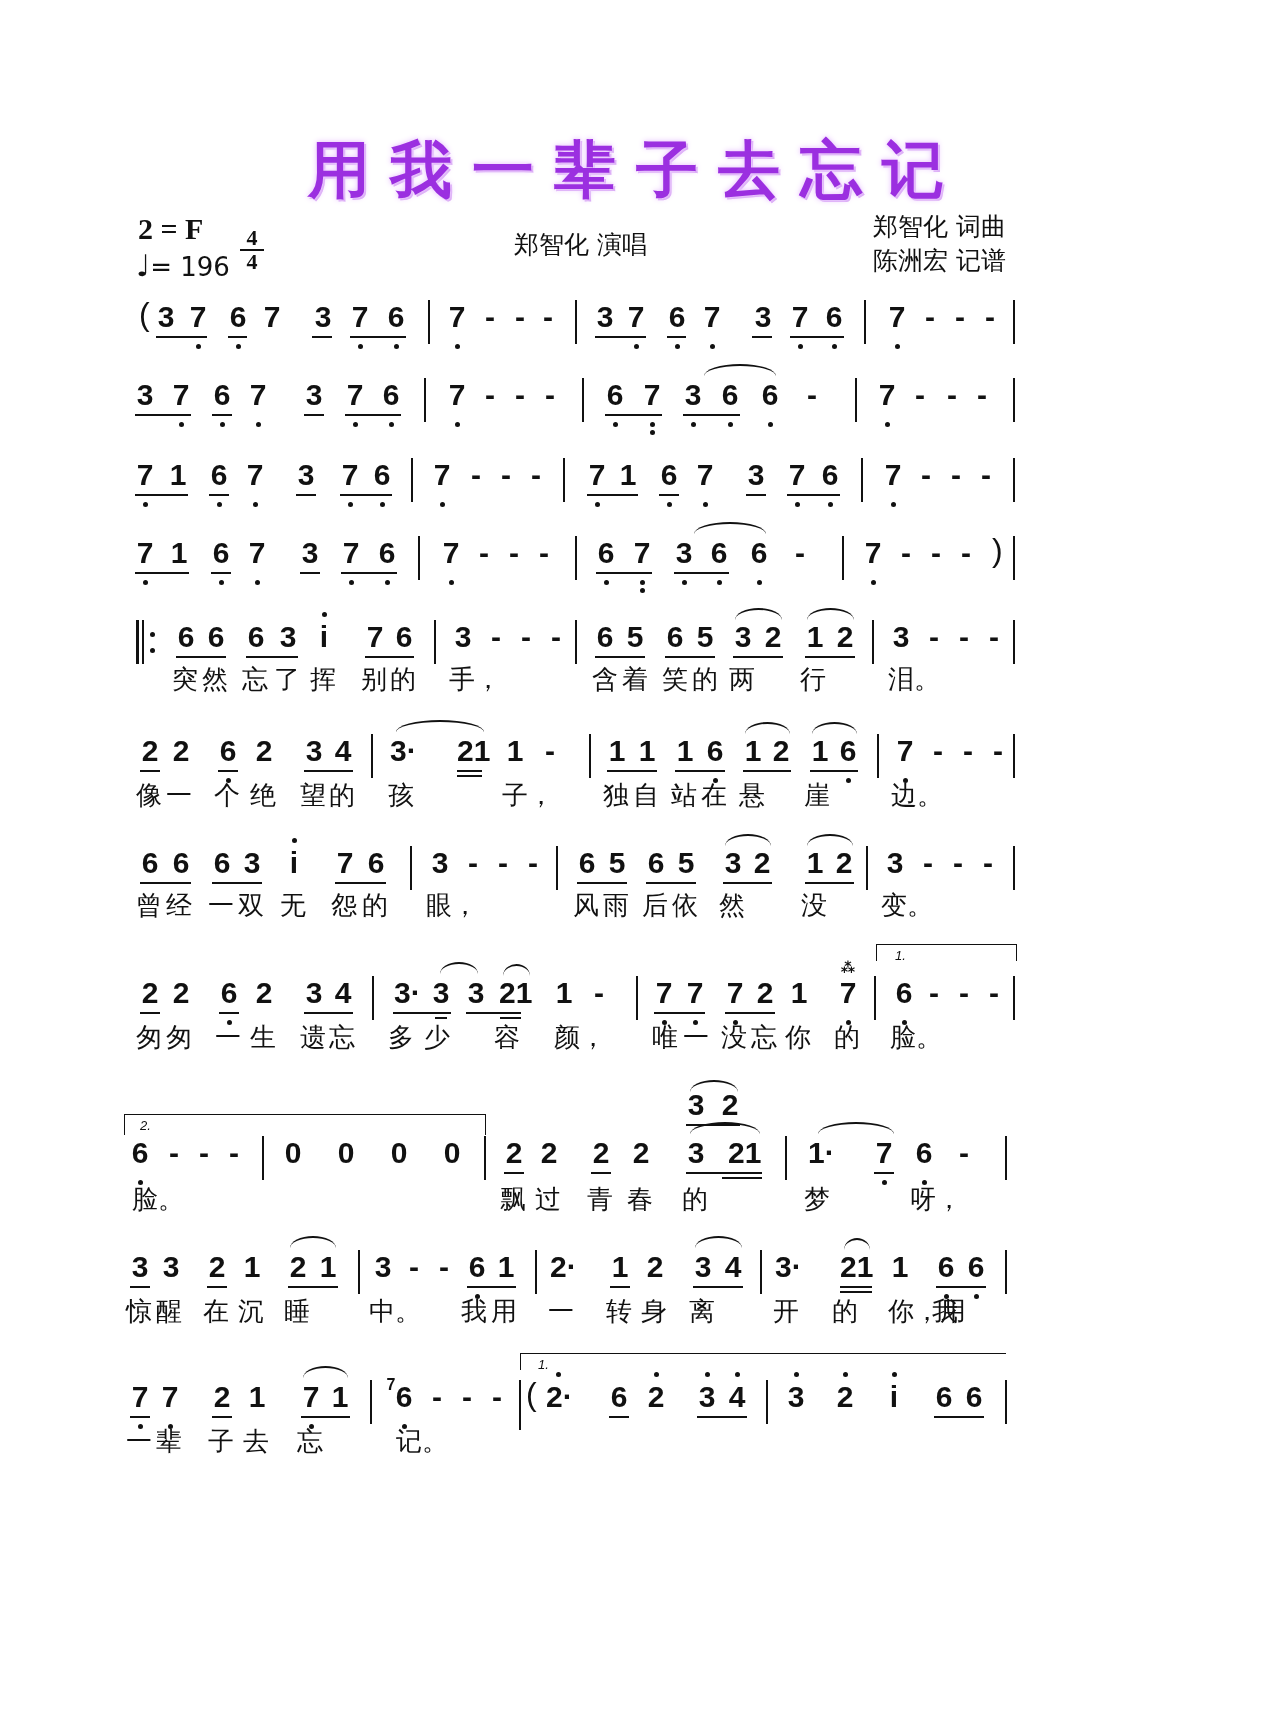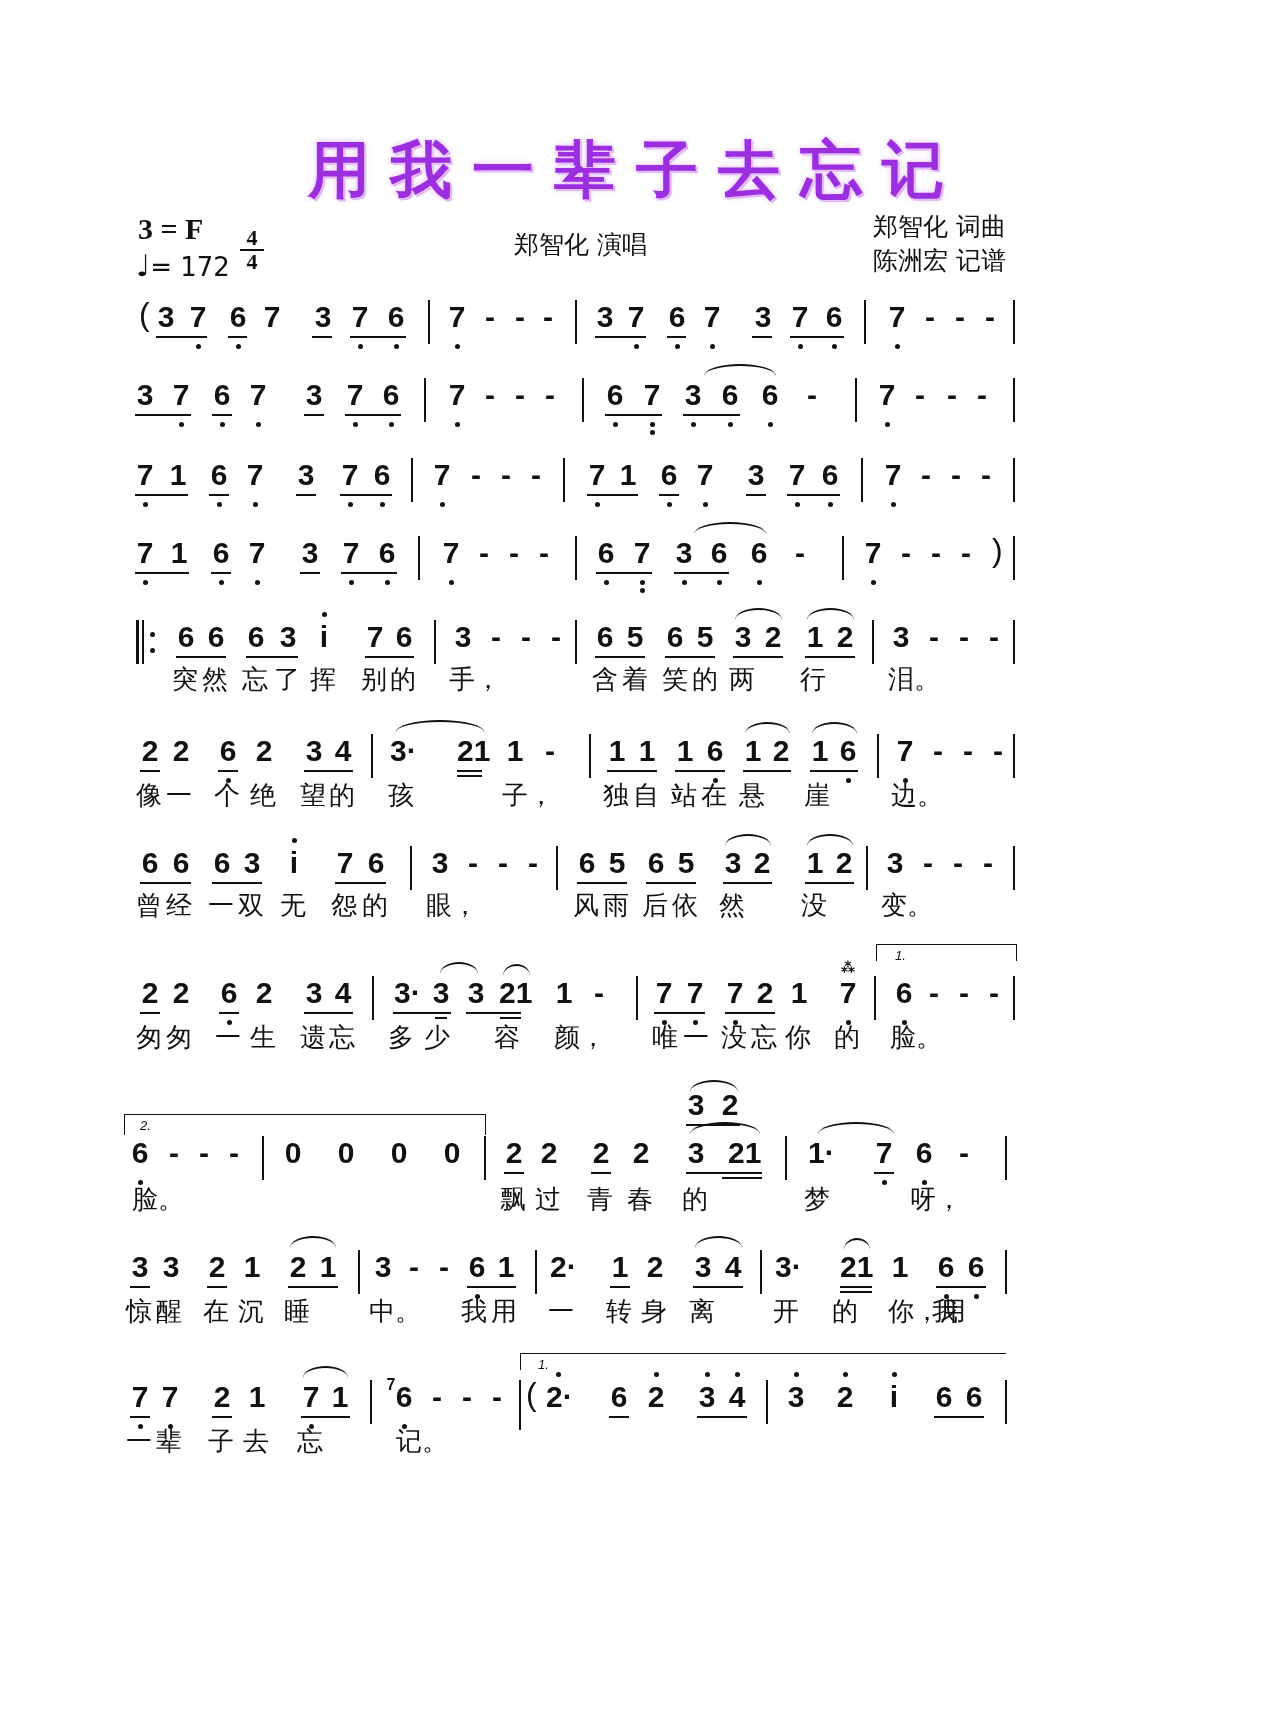--- a/index.html
+++ b/index.html
@@ -26,29 +26,29 @@
   .volta.r { border-right: 1.5px solid #111; }
   .volta-num { position: absolute; font-size: 13px; font-style: italic; }
   .paren { position: absolute; font-size: 32px; font-weight: normal; }
 </style>
 </head>
 <body>
 
 <div class="title">用我一辈子去忘记</div>
 
 <div class="meta" style="left:138px; top:212px;">
-  <span class="key">3 = F</span>
+  <span class="key">2 = F</span>
 </div>
 <div class="timesig">
   <div>4</div>
   <div class="bar"></div>
   <div>4</div>
 </div>
 <div class="meta" style="left:136px; top:248px; font-size:26px;">
-  <span style="font-size:30px;">♩</span><span>= 172</span>
+  <span style="font-size:30px;">♩</span><span>= 196</span>
 </div>
 <div class="meta" style="left:514px; top:228px;">郑智化 演唱</div>
 <div class="meta" style="left:873px; top:210px;">郑智化 词曲</div>
 <div class="meta" style="left:873px; top:244px;">陈洲宏 记谱</div>
 
 <div id="score">
     <div class="paren" style="left: 139px; top: 296px;">(</div>
     <div class="tok" style="left: 166px; top: 300px;">3</div>
     <div class="tok" style="left: 198px; top: 300px;">7</div>
     <div class="tok" style="left: 238px; top: 300px;">6</div>

